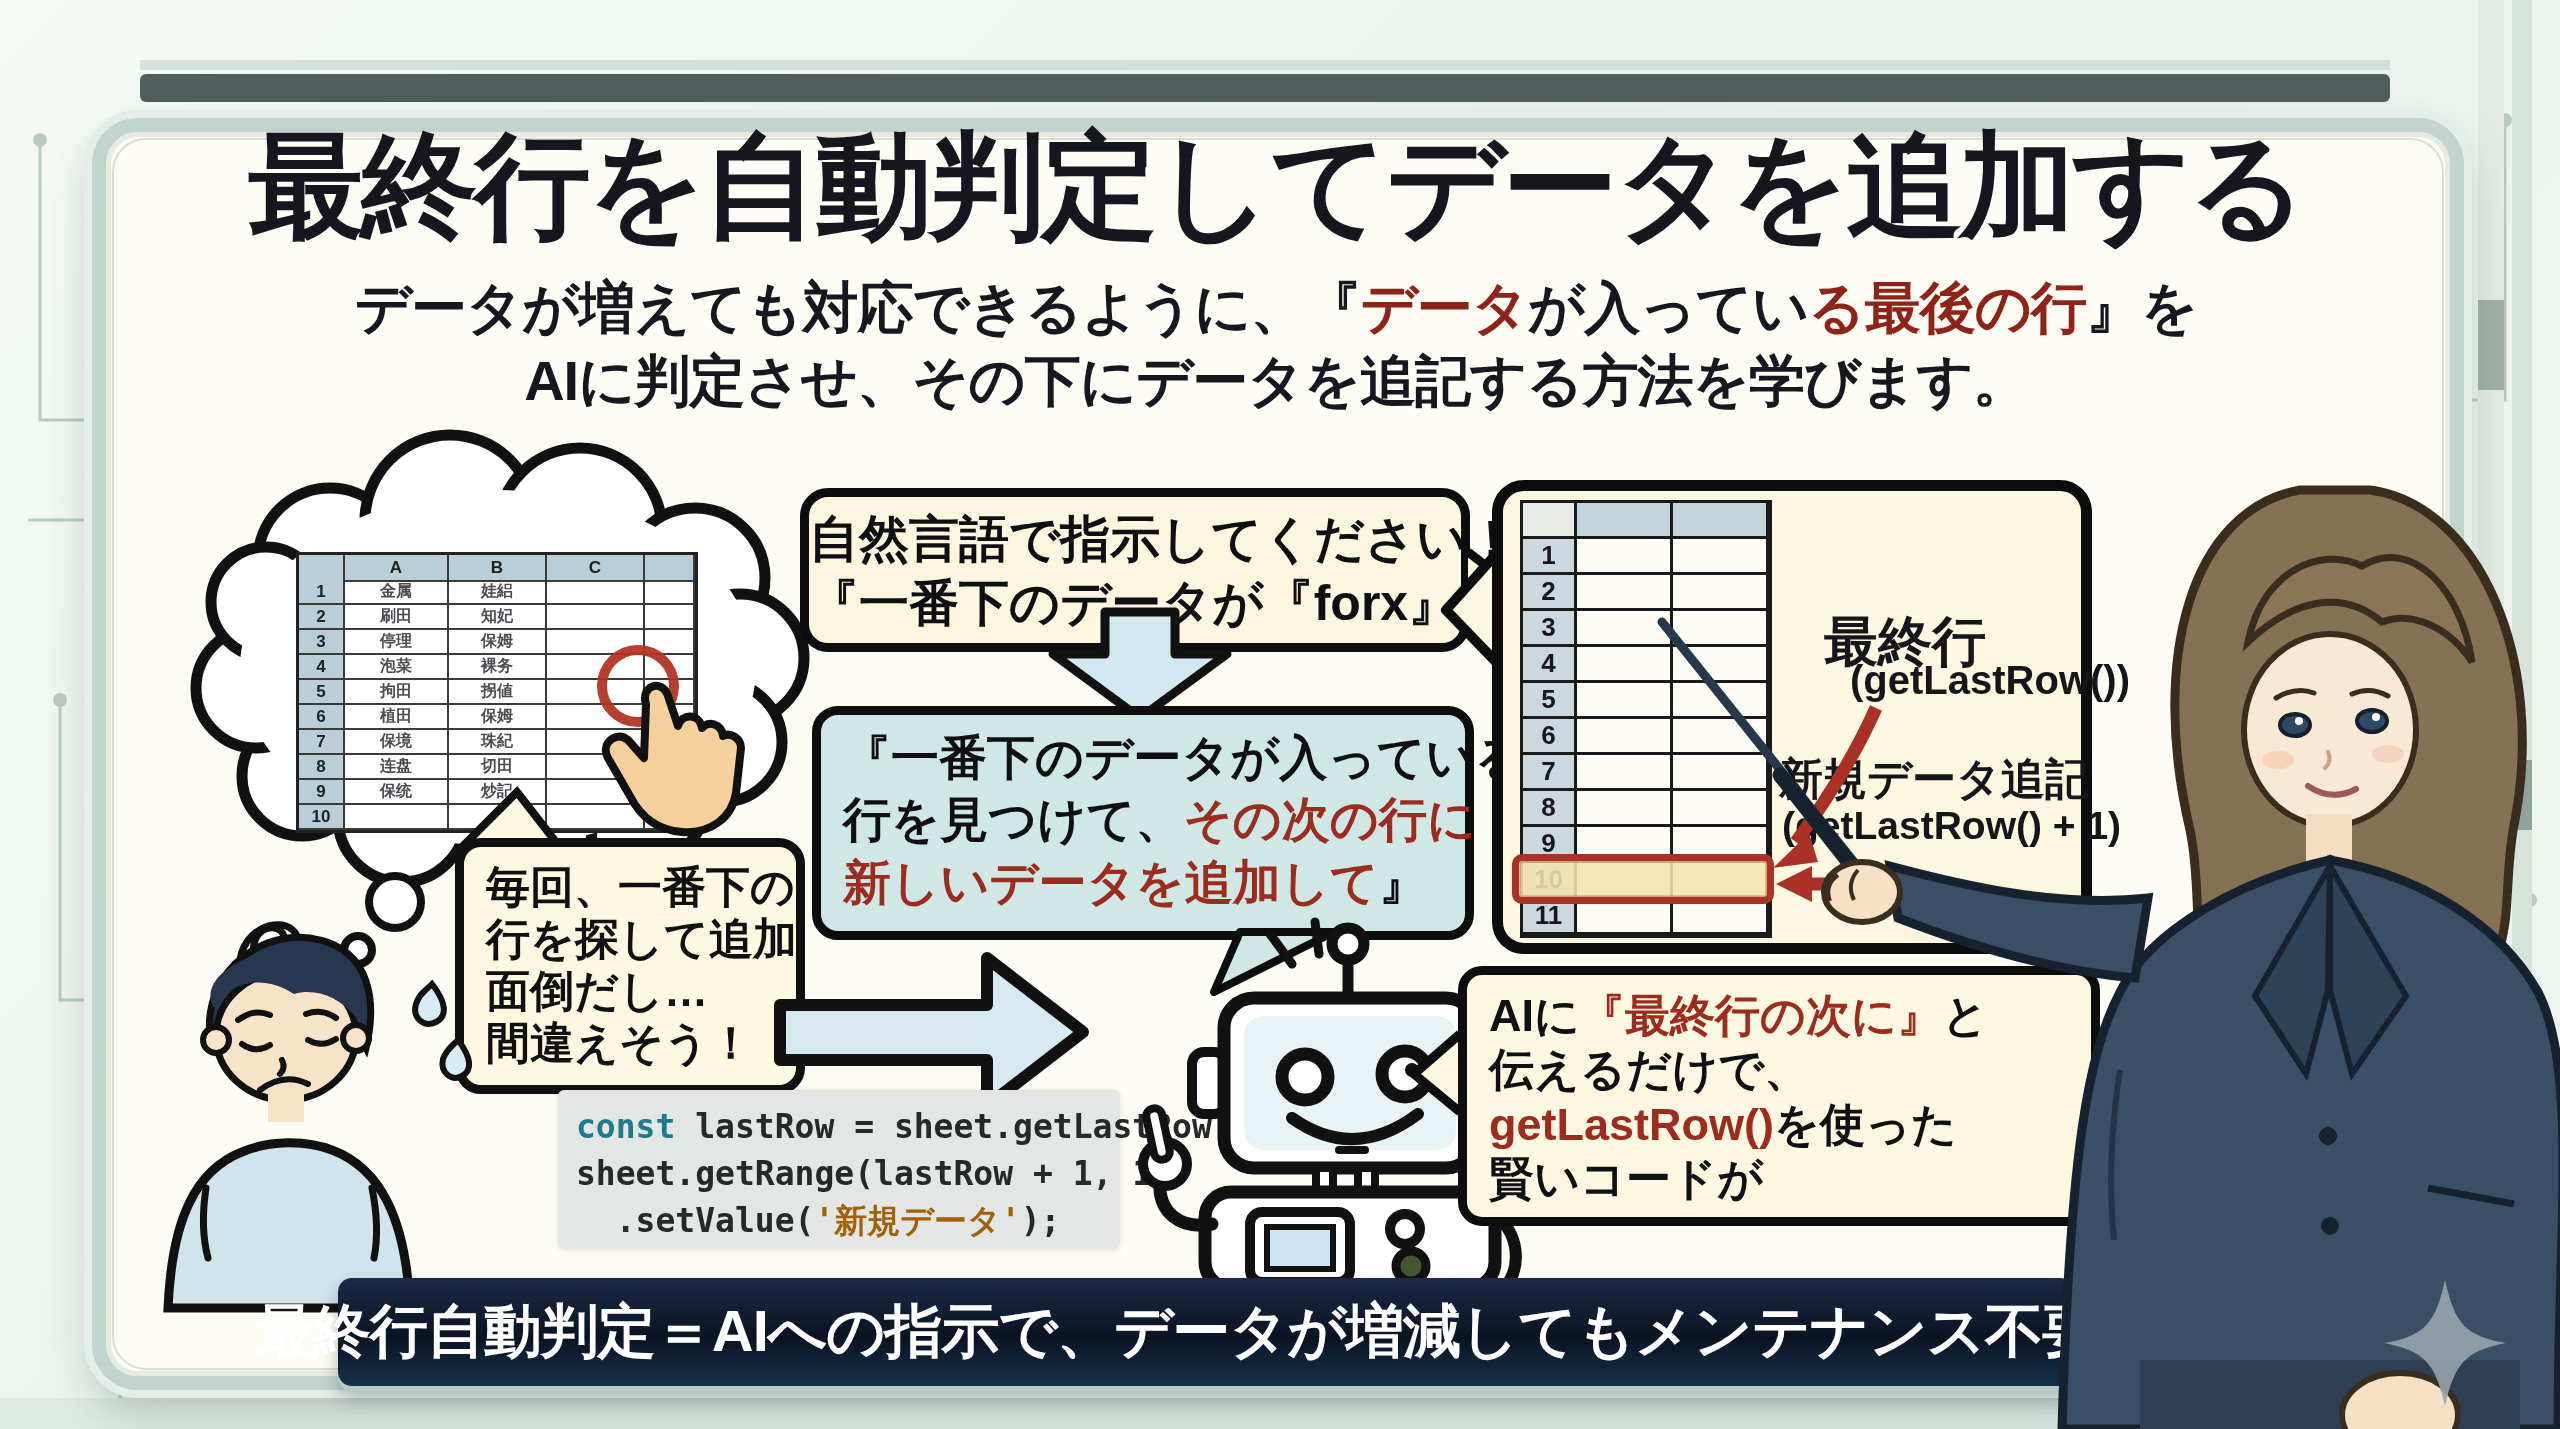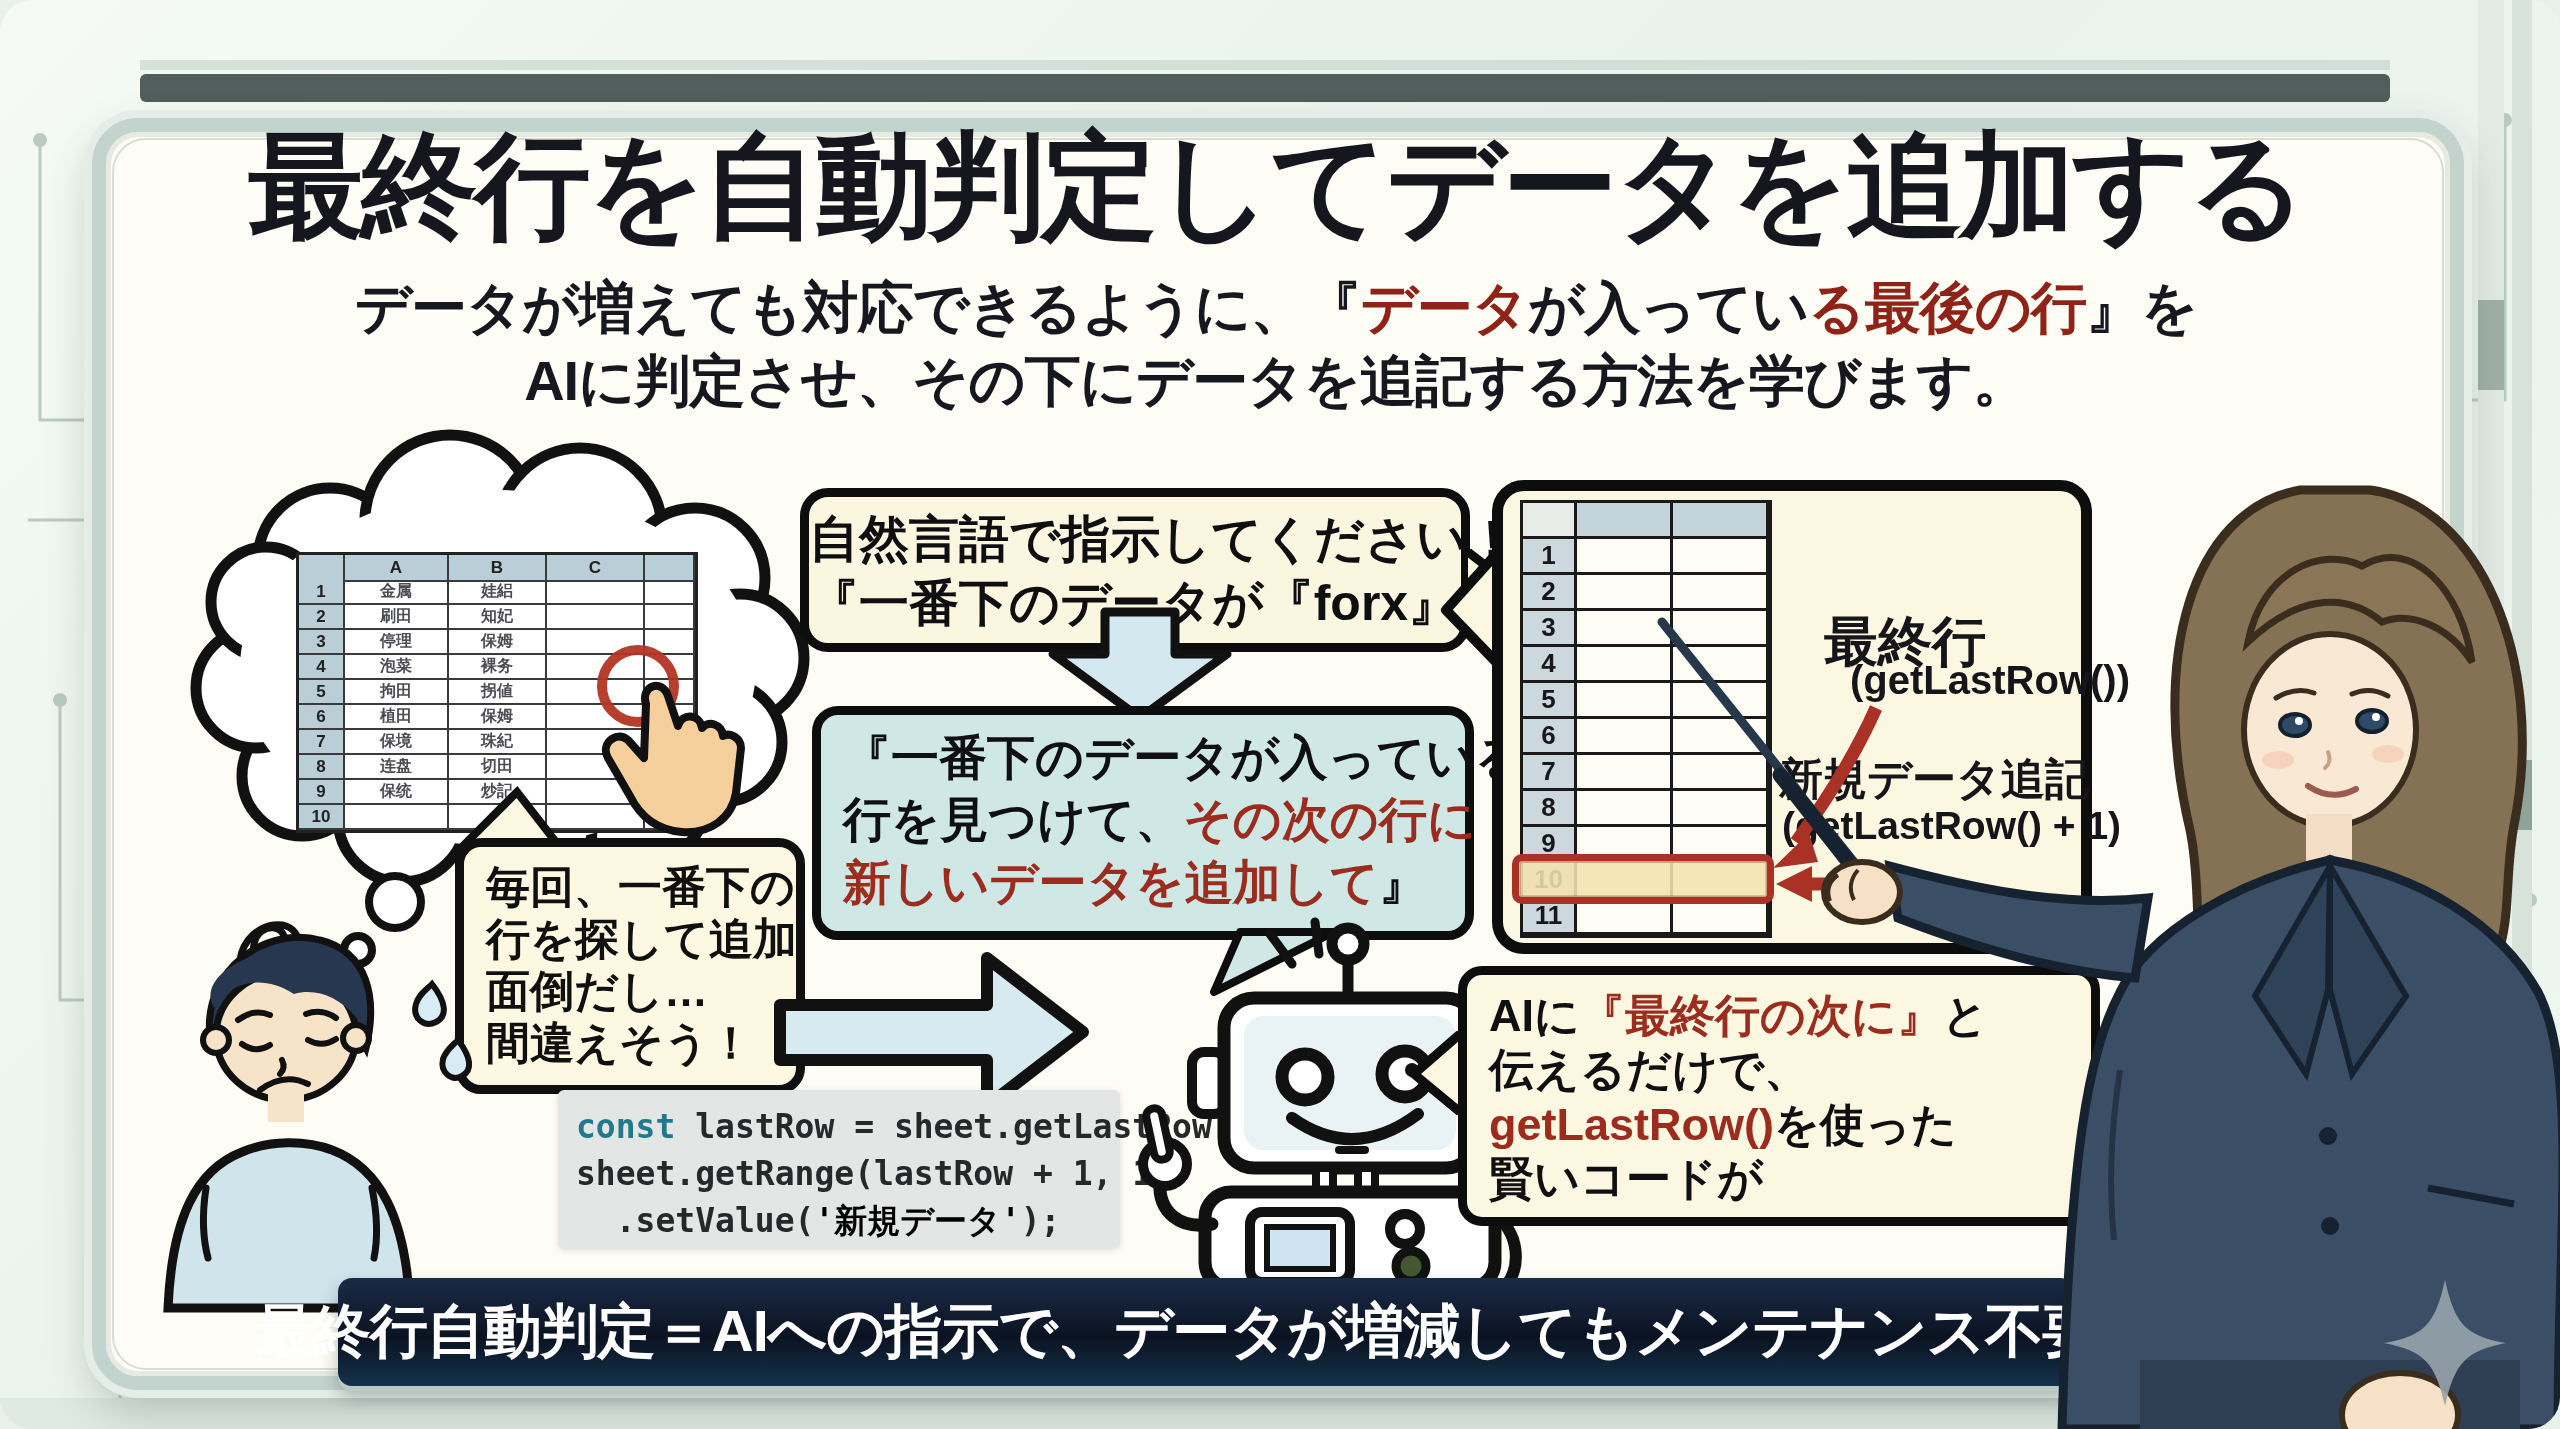--- a/index.html
+++ b/index.html
@@ -1,18 +1,18 @@
 <!DOCTYPE html>
 <html><head>
 <meta charset="utf-8">
 <style>
   html,body{margin:0;padding:0;}
   body{font-family:"Liberation Sans",sans-serif;background:#e9f1ea;}
   #stage{position:relative;width:2560px;height:1429px;overflow:hidden;
-         background:linear-gradient(135deg,#f5faf4 0%,#e9f2ec 45%,#eef6f0 100%);border-radius:32px;}
+         background:linear-gradient(135deg,#f5faf4 0%,#e9f2ec 45%,#eef6f0 100%);}
   #stage *{box-sizing:border-box;}
   .abs{position:absolute;}
   svg{display:block;overflow:visible;}
 
   
   .board{position:absolute;left:92px;top:118px;width:2372px;height:1272px;
          background:#fdfdf5;border:14px solid #c3d4cf;border-radius:46px;
          box-shadow:0 0 0 8px #e4ede7,0 20px 45px rgba(55,75,70,.28),inset 0 0 0 5px #e6eae1;}
   .board:before{content:"";position:absolute;inset:6px;border:2px solid #d8ddd2;border-radius:34px;}
 
@@ -42,21 +42,21 @@
 
   .blue{position:absolute;left:812px;top:706px;width:662px;height:234px;background:#cfe8e5;
         border:9px solid #0d0d0d;border-radius:26px;padding:12px 10px 12px 22px;
         font-size:48px;line-height:1.3;font-weight:800;color:#101013;white-space:nowrap;}
   .blue .rd,.aibox .rd{color:#9c2c1e;}
 
   .code{position:absolute;left:558px;top:1090px;width:562px;height:158px;background:#e3e6e4;
         border-radius:6px;padding:14px 18px;font-family:"DejaVu Sans Mono",monospace;
         font-size:33px;line-height:1.42;font-weight:600;color:#26282a;white-space:pre;box-shadow:0 2px 6px rgba(0,0,0,.12);}
   .code .kw{color:#1f7a8c;}
-  .code .str{color:#000000;}
+  .code .str{color:#a16207;}
 
   .panel{position:absolute;left:1492px;top:480px;width:600px;height:474px;background:#fbf7e1;
          border:11px solid #0d0d0d;border-radius:32px;}
   .rtb{position:absolute;left:1520px;top:500px;display:grid;grid-template-columns:54px 96px 96px;
        grid-auto-rows:36px;border:3px solid #1a1a1a;background:#fdfdf6;}
   .rtb .c{border-right:3px solid #1a1a1a;border-bottom:3px solid #1a1a1a;
           display:flex;align-items:center;justify-content:center;font-size:26px;font-weight:800;color:#17171c;}
   .rtb .hd{background:#c3d4da;}
   .rtb .hd0{background:#e8ece8;}
   .rtb .num{background:#ccd8dd;}

